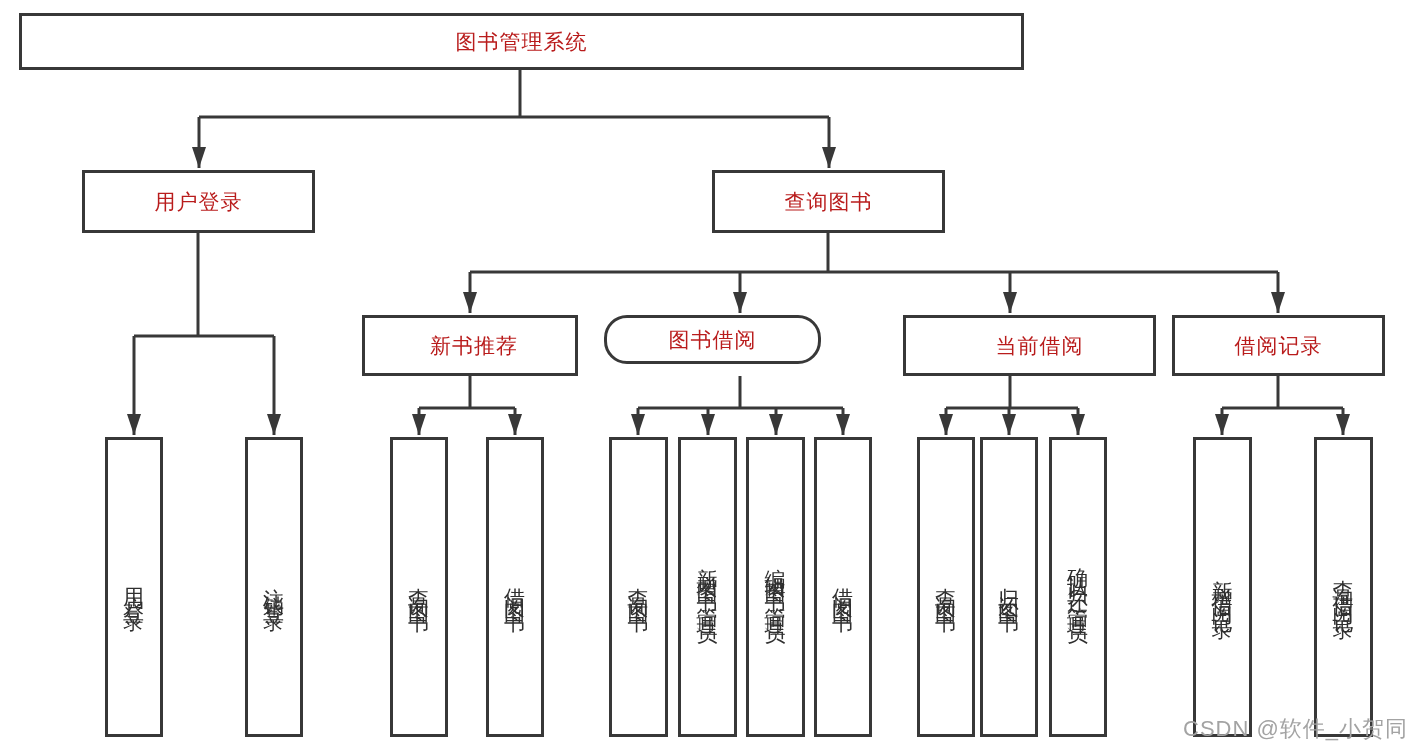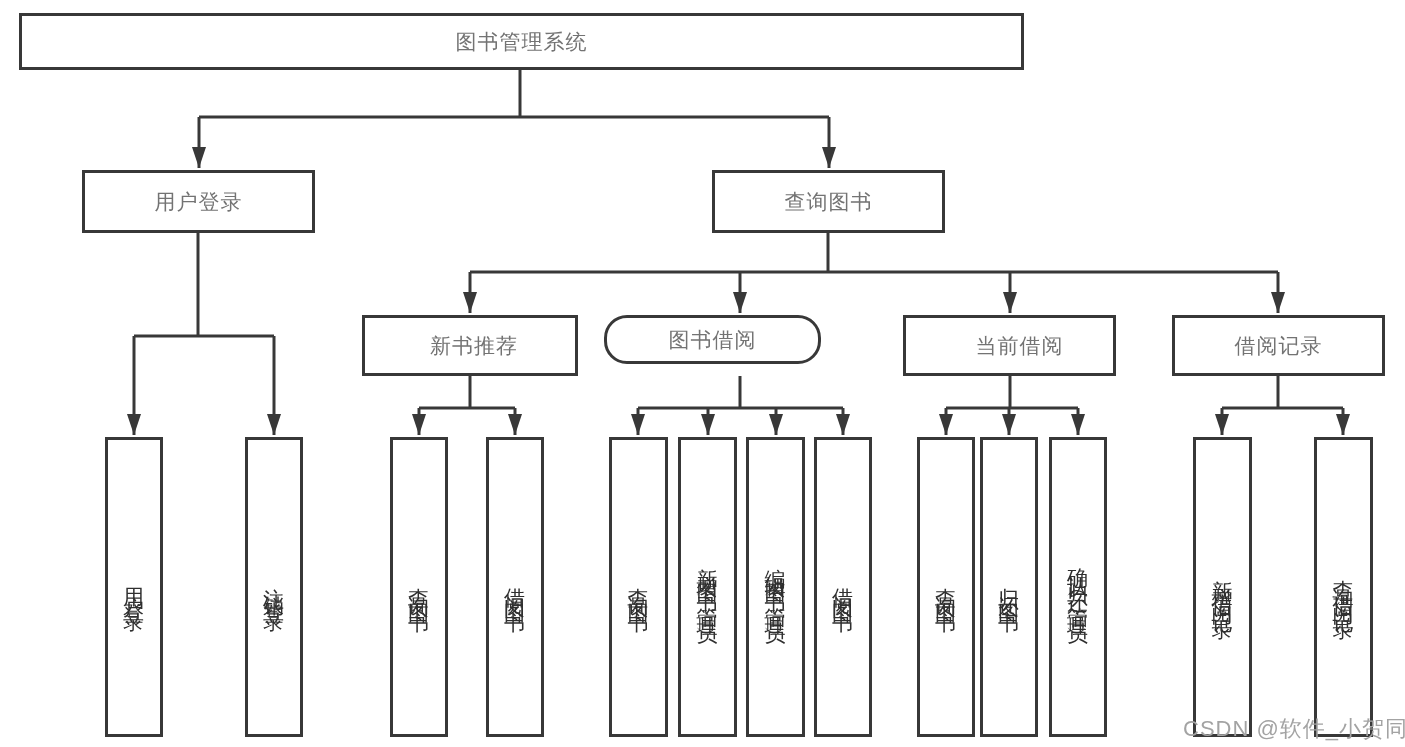--- a/index.html
+++ b/index.html
@@ -9,21 +9,21 @@
     background:#ffffff;
     font-family:"Liberation Sans","DejaVu Sans",sans-serif;
     overflow:hidden;
   }
   #wires{position:absolute;left:0;top:0;width:1405px;height:747px;}
   .node{
     position:absolute;
     box-sizing:border-box;
     background:#ffffff;
     border:3px solid #383838;
-    color:#737373;
+    color:#b91c1c;
     display:flex;align-items:center;justify-content:center;
     font-size:21px;
     letter-spacing:1px;
     white-space:nowrap;
   }
   .vnode{
     position:absolute;
     box-sizing:border-box;
     background:#ffffff;
     border:3px solid #383838;
@@ -102,21 +102,21 @@
     </g>
   </svg>
 
   <div class="node" style="left:19px;top:13px;width:1005px;height:57px;">图书管理系统</div>
 
   <div class="node" style="left:82px;top:170px;width:233px;height:63px;">用户登录</div>
   <div class="node" style="left:712px;top:170px;width:233px;height:63px;">查询图书</div>
 
   <div class="node" style="left:362px;top:315px;width:216px;height:61px;padding-left:8px;">新书推荐</div>
   <div class="node" style="left:604px;top:315px;width:217px;height:49px;border-radius:23px;">图书借阅</div>
-  <div class="node" style="left:903px;top:315px;width:213px;height:61px;padding-left:20px;">当前借阅</div>
+  <div class="node" style="left:903px;top:315px;width:253px;height:61px;padding-left:20px;">当前借阅</div>
   <div class="node" style="left:1172px;top:315px;width:213px;height:61px;">借阅记录</div>
 
   <div class="vnode" style="left:105px;top:437px;width:58px;height:300px;">
     <span class="vtext">用户登录</span>
   </div>
   <div class="vnode" style="left:245px;top:437px;width:58px;height:300px;">
     <span class="vtext">注销登录</span>
   </div>
 
   <div class="vnode" style="left:390px;top:437px;width:58px;height:300px;">

